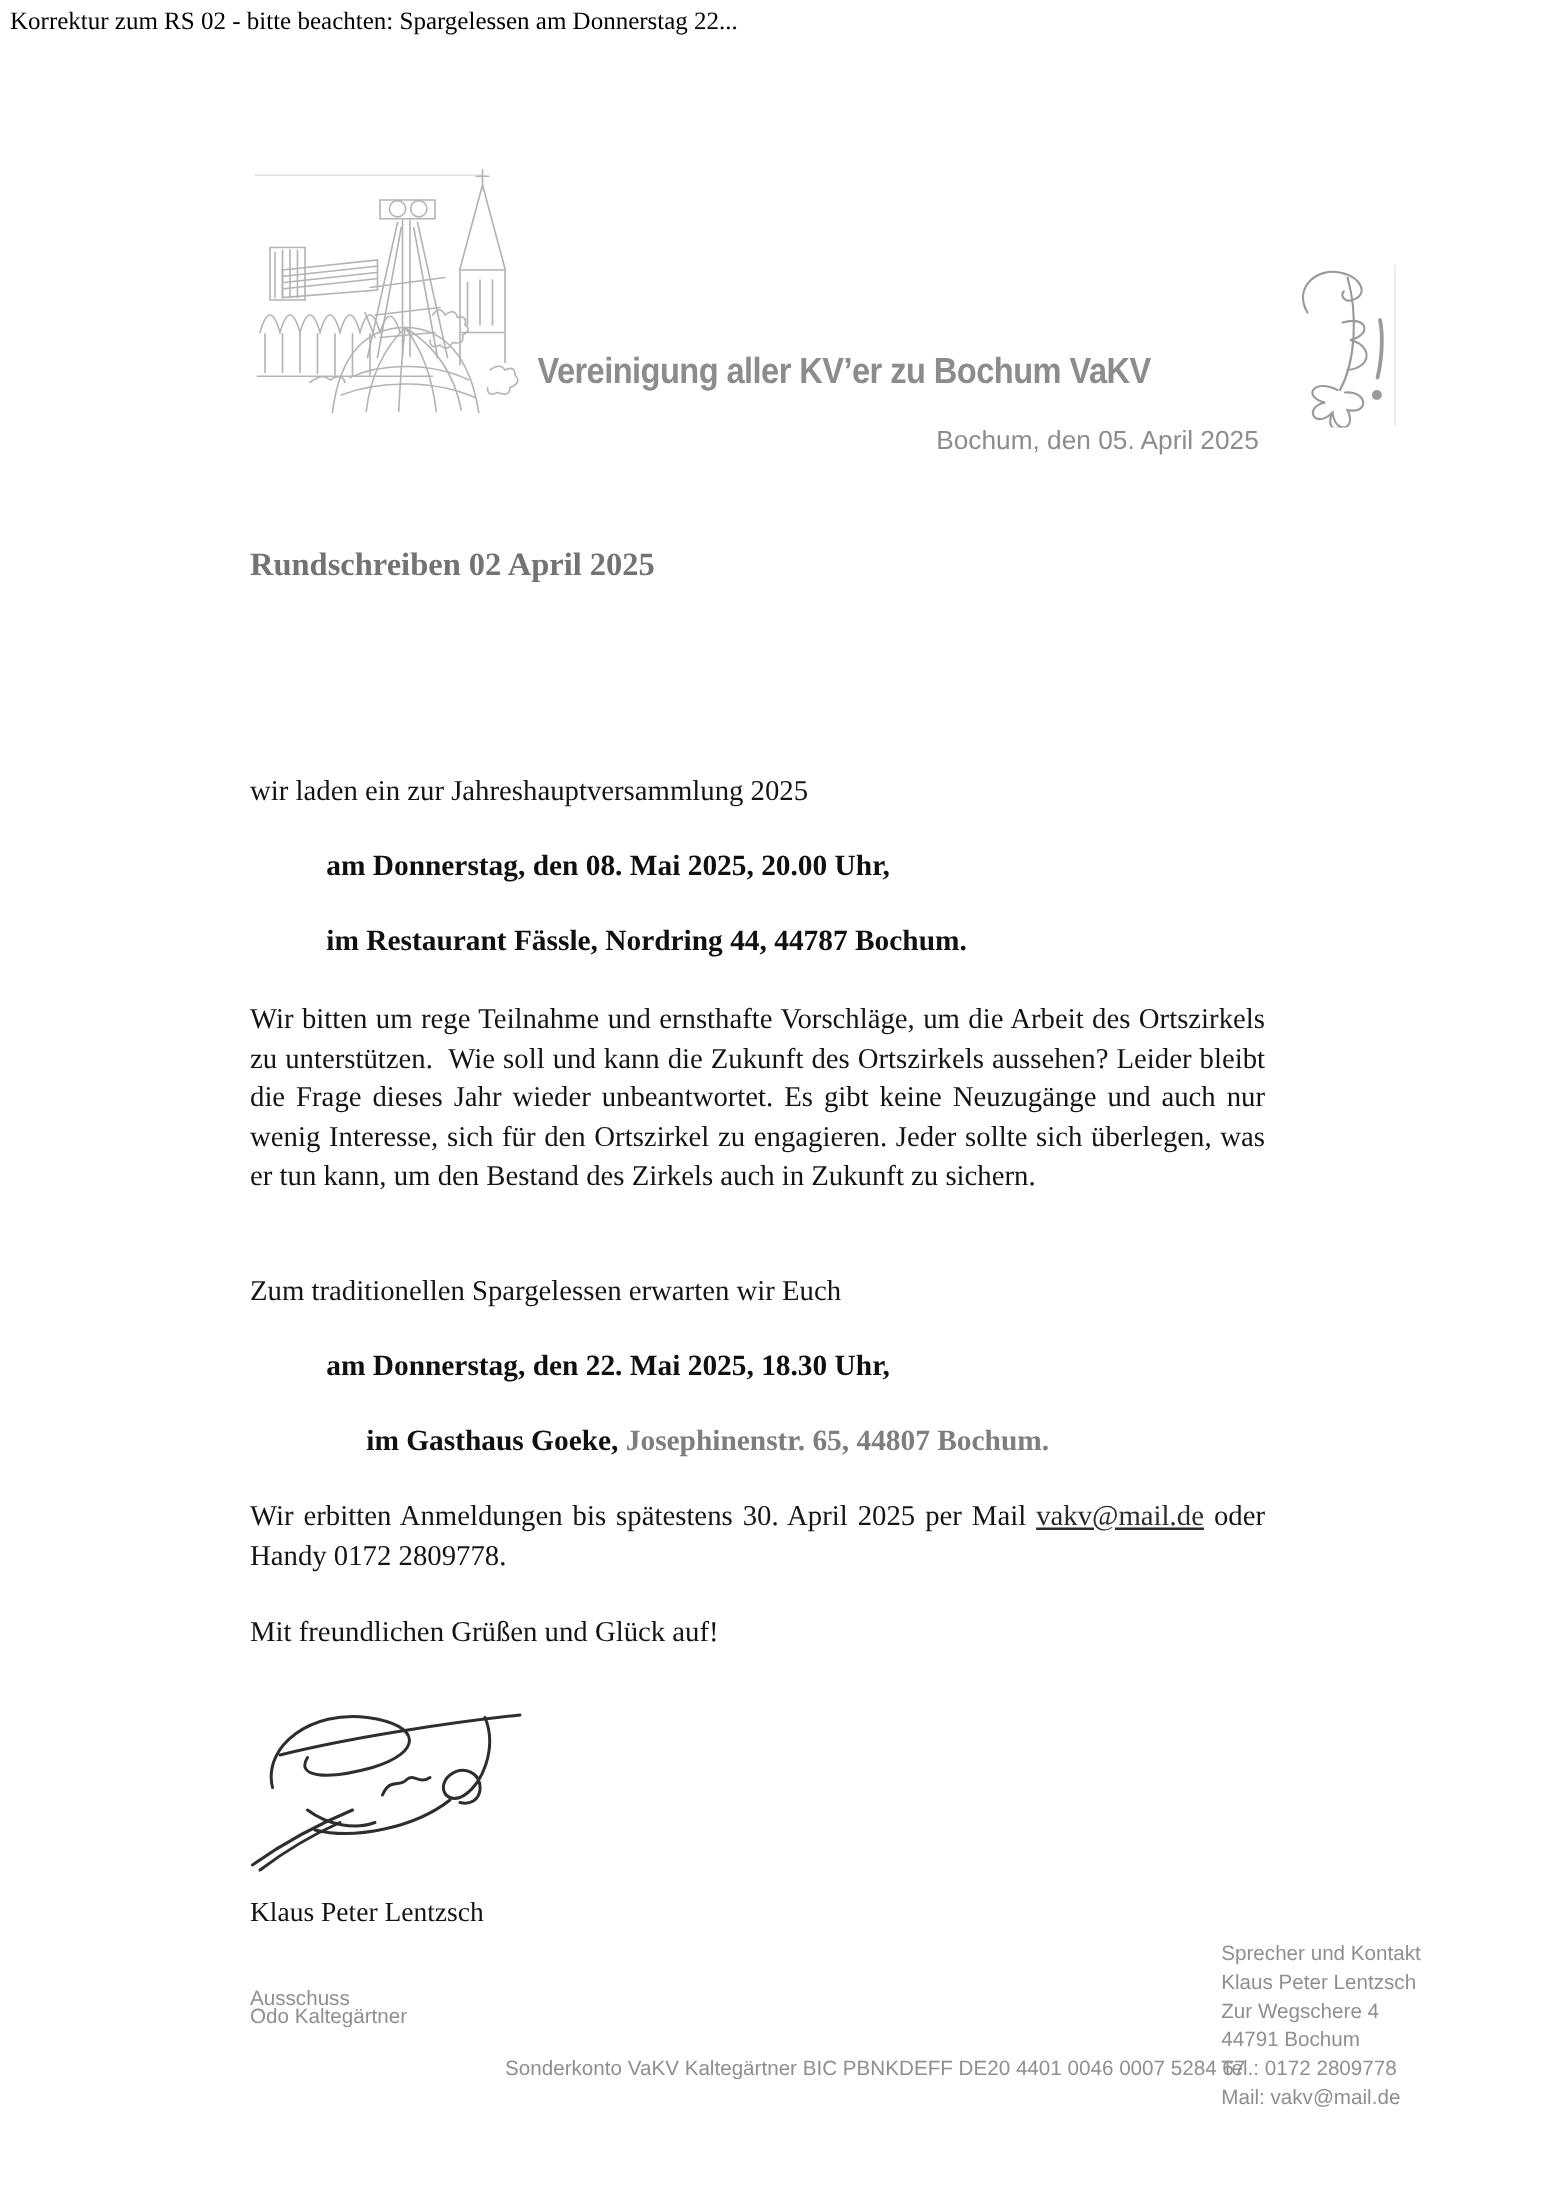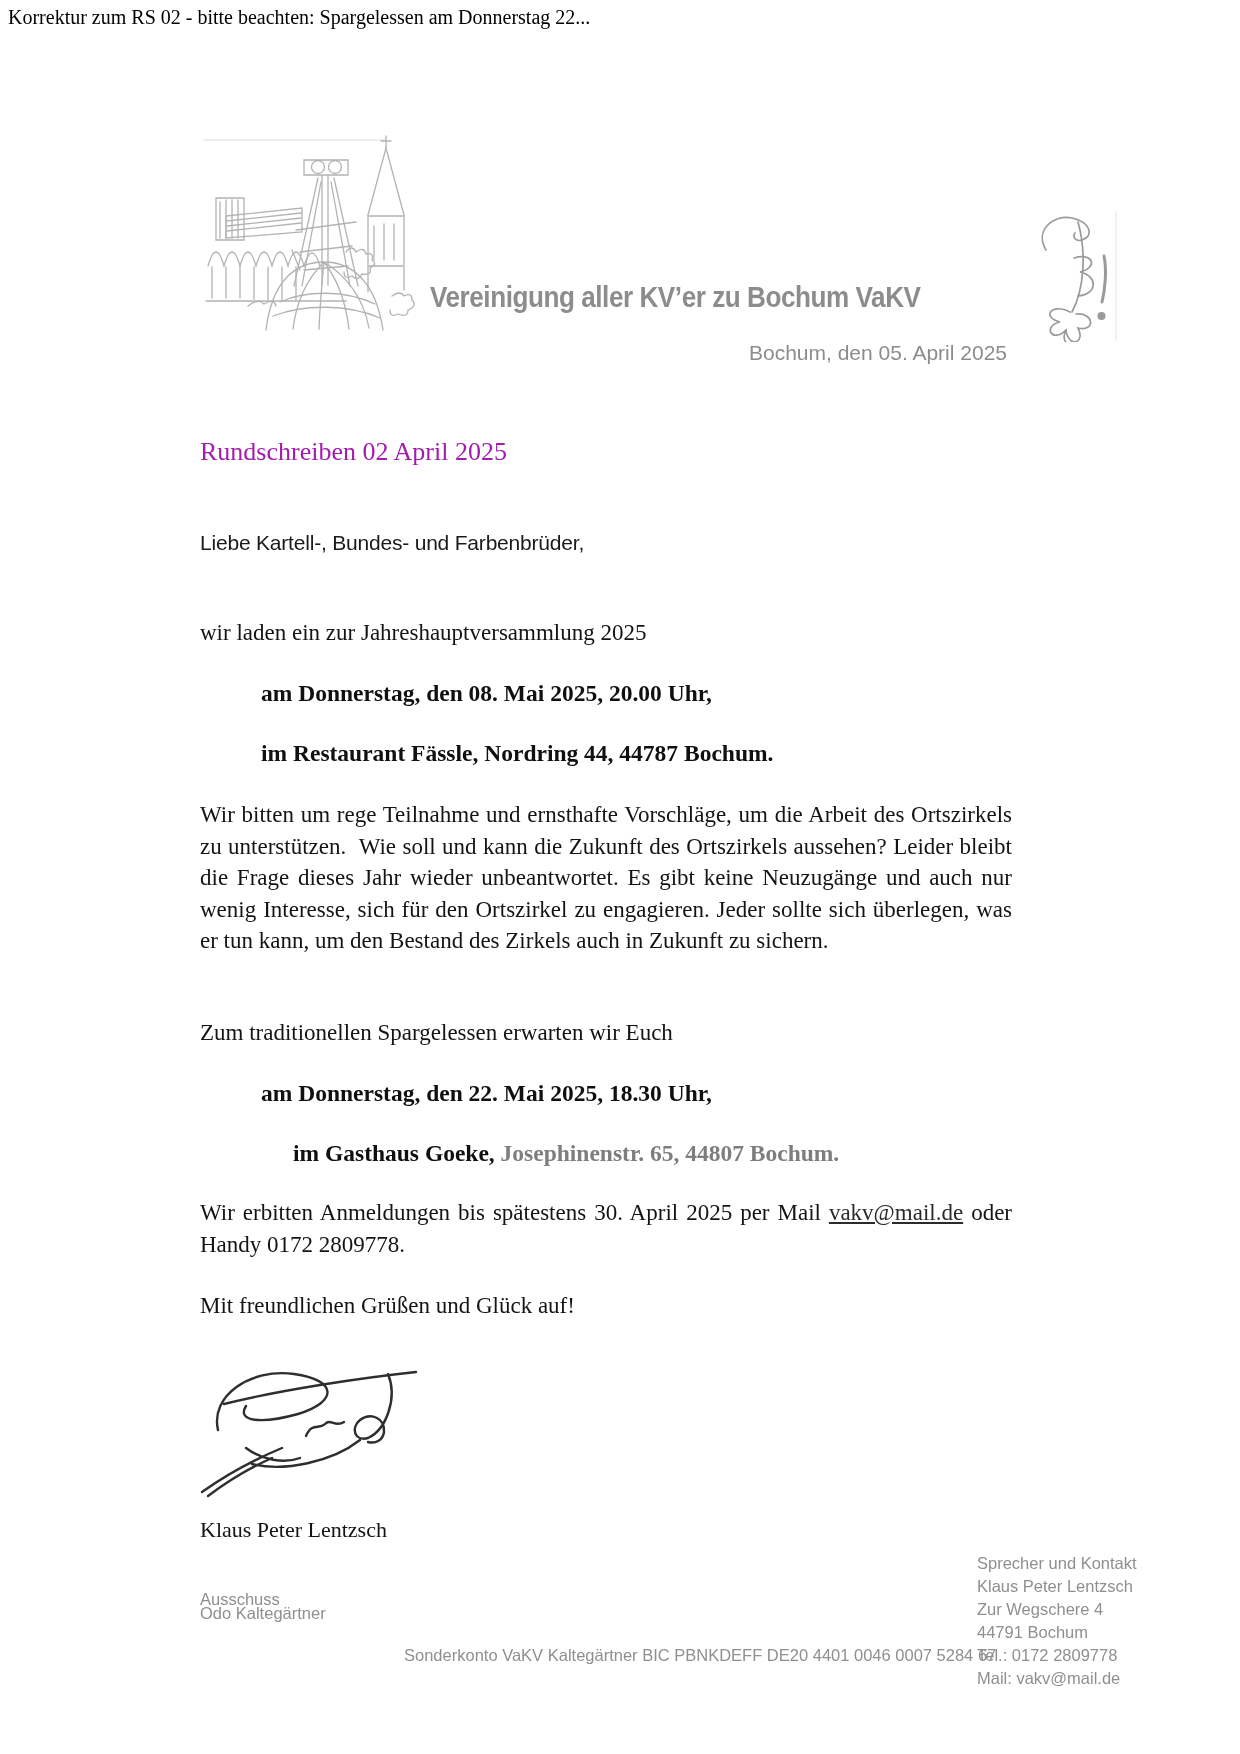--- a/index.html
+++ b/index.html
@@ -7,21 +7,21 @@
        font-family:"Liberation Serif", serif;color:#141414;}
   .abs{position:absolute;}
   .window-title{left:8px;top:5px;font:20px/1.2 "Liberation Serif", serif;color:#000;}
   .sketch{left:196px;top:120px;}
   .org-name{left:430px;top:281px;font-family:"Liberation Sans", sans-serif;
             font-weight:bold;font-size:29px;color:#8c8c8c;letter-spacing:-0.5px;
             white-space:nowrap;transform:scaleX(0.9);transform-origin:left top;}
   .cipher{left:1032px;top:210px;}
   .dateline{right:233px;top:341px;font-family:"Liberation Sans", sans-serif;
             font-size:21px;color:#8c8c8c;white-space:nowrap;}
-  .heading{left:200px;top:437px;font-size:26px;font-weight:normal;color:#a21caf;white-space:nowrap;}
+  .heading{left:200px;top:437px;font-size:26px;font-weight:bold;color:#737373;white-space:nowrap;}
   .salutation{left:200px;top:526px;font-family:"Liberation Sans", sans-serif;
               font-size:21px;line-height:34px;color:#1a1a1a;letter-spacing:-0.2px;}
   .bodyline{font-size:23px;color:#141414;white-space:nowrap;}
   .intro{left:200px;top:620px;}
   .eventline{left:261px;font-size:23.5px;font-weight:bold;white-space:nowrap;color:#101010;}
   .ev1a{top:680px;}
   .ev1b{top:740px;}
   .para{left:200px;width:812px;font-size:23px;line-height:31.5px;
         text-align:justify;color:#141414;}
   .para1{top:799px;}
@@ -101,21 +101,20 @@
       <path d="M84,2 V130" stroke="#e3e3e3" stroke-width="1"></path>
     </g>
   </svg>
 </div>
 
 <div class="abs dateline">Bochum, den 05. April 2025</div>
 
 <div class="abs heading">Rundschreiben 02 April 2025</div>
 
 <div class="abs salutation">
-  <div>Liebe Kartell-, Bundes- und Farbenbrüder,</div>
 </div>
 
 <div class="abs bodyline intro">wir laden ein zur Jahreshauptversammlung 2025</div>
 
 <div class="abs eventline ev1a">am Donnerstag, den 08. Mai 2025, 20.00 Uhr,</div>
 <div class="abs eventline ev1b">im Restaurant Fässle, Nordring 44, 44787 Bochum.</div>
 
 <div class="abs para para1">Wir bitten um rege Teilnahme und ernsthafte Vorschläge, um die Arbeit des Ortszirkels zu unterstützen.&nbsp; Wie soll und kann die Zukunft des Ortszirkels aussehen? Leider bleibt die Frage dieses Jahr wieder unbeantwortet. Es gibt keine Neuzugänge und auch nur wenig Interesse, sich für den Ortszirkel zu engagieren. Jeder sollte sich überlegen, was er tun kann, um den Bestand des Zirkels auch in Zukunft zu sichern.</div>
 
 <div class="abs bodyline para2">Zum traditionellen Spargelessen erwarten wir Euch</div>

